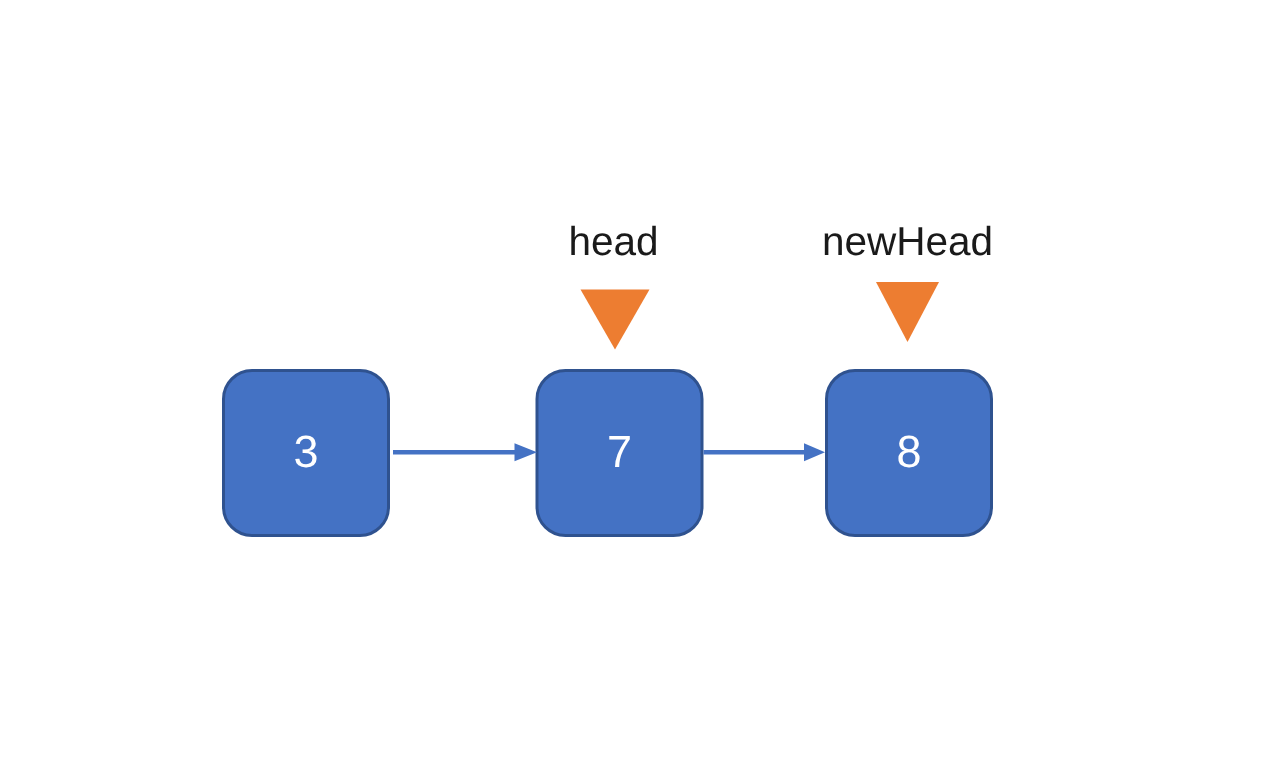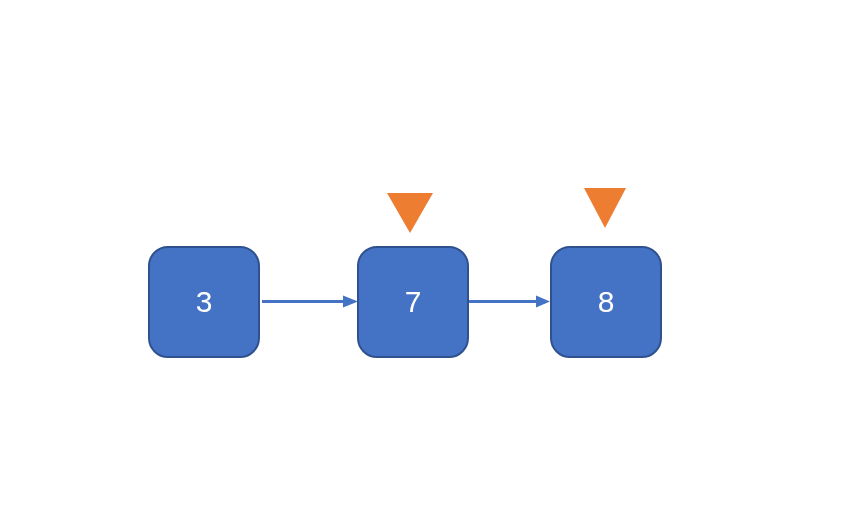--- a/index.html
+++ b/index.html
@@ -69,20 +69,22 @@
     border-top:40px solid var(--pointer);
   }
   .pointer-triangle-head{left:387px;top:193px;}
   .pointer-triangle-newhead{left:584px;top:188px;border-left-width:21px;border-right-width:21px;}
 </style>
 </head>
 <body>
 
 <div class="canvas">
 
+  <div class="pointer-label pointer-label-head">head</div>
+  <div class="pointer-label pointer-label-newhead">newHead</div>
 
   <div class="pointer-triangle pointer-triangle-head"></div>
   <div class="pointer-triangle pointer-triangle-newhead"></div>
 
   <div class="node node-1">
     <span class="node-value">3</span>
   </div>
   <div class="node node-2">
     <span class="node-value">7</span>
   </div>

